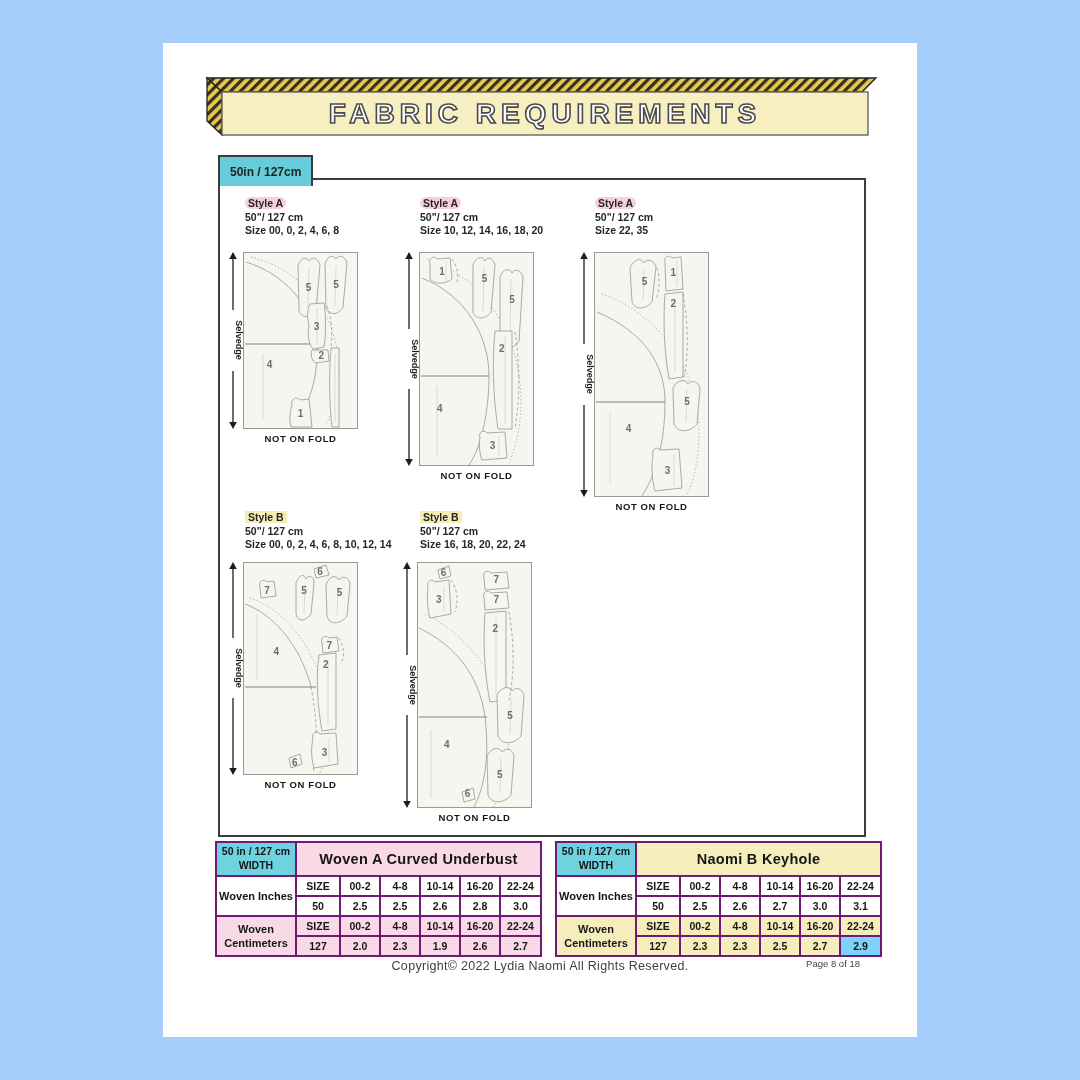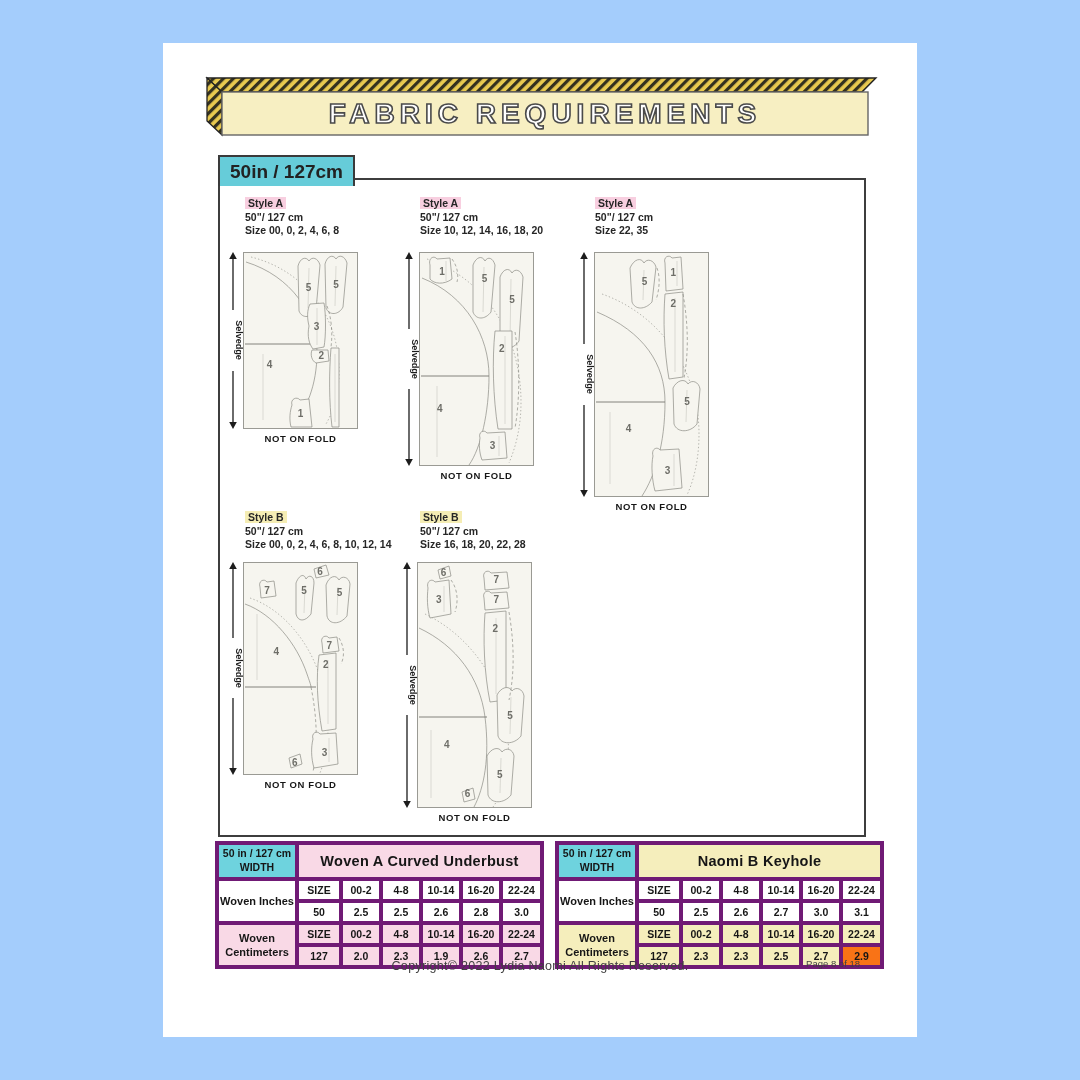--- a/index.html
+++ b/index.html
@@ -18,28 +18,28 @@
     display:flex;align-items:center;justify-content:center;
     font-size:28px;font-weight:700;letter-spacing:5px;
     color:#ffffff;-webkit-text-stroke:1.6px #4a4a4a;
   }
 
   
   #content-box{left:218px;top:178px;width:644px;height:655px;border:2px solid #3d3d3d;background:#fff;}
   #width-badge{
     left:218px;top:155px;height:29px;padding:0 10px;
     background:#66ccd9;border:2px solid #3a3a3a;border-bottom:none;
-    display:flex;align-items:center;font-size:19px;font-weight:700;color:#222;
+    display:flex;align-items:center;font-size:12px;font-weight:700;color:#222;
   }
 
   
   .diagram{position:absolute;}
   .dlabel{position:absolute;font-size:10.5px;line-height:13.5px;font-weight:700;color:#262626;white-space:nowrap;}
   .hl{padding:0 3px;}
-  .hl-a{background:#f8cfe0;}
+  .hl-a{background:#f8cfe0;border-radius:6px;}
   .hl-b{background:#f5edb4;}
   .fabric{position:absolute;}
   .fabric svg{display:block;}
   .pieces{position:absolute;left:0;top:0;width:100%;height:100%;}
   .piece-num{
     position:absolute;transform:translate(-50%,-50%);
     font-size:10px;font-weight:600;color:#6e6e68;
   }
   .fold{position:absolute;text-align:center;font-size:9.5px;font-weight:700;letter-spacing:.6px;color:#161616;}
   .selvedge{position:absolute;overflow:visible;}
@@ -52,21 +52,21 @@
   .scene .pc{fill:#f6f5ef;}
   .scene .dt{stroke-dasharray:1.4 2.2;stroke:#9a9a92;}
   .scene .dd{stroke-dasharray:3 2.4;}
   .scene .gl{stroke:#bcbcb4;stroke-width:.5;}
   .scene .fl{stroke:#77776f;stroke-width:.9;}
 
   
   .ftable-wrap{position:absolute;}
   table.ftable{border-collapse:collapse;table-layout:fixed;width:325px;background:#fff;}
   table.ftable th,table.ftable td{
-    border:4px solid #701a75;text-align:center;vertical-align:middle;
+    border:2px solid #701a75;text-align:center;vertical-align:middle;
     font-weight:700;color:#161616;padding:0;
   }
   table.ftable .wcell{background:#6ed3de;font-size:10.5px;line-height:1.3;height:32px;}
   table.ftable .tcell{font-size:14.5px;letter-spacing:.3px;}
   table.ftable .gcell{font-size:11px;line-height:1.3;background:#fff;}
   table.ftable td{font-size:10.5px;height:18px;}
 
   
   #copyright{left:300px;top:959px;width:480px;text-align:center;font-size:12.5px;color:#3f3f3f;letter-spacing:.3px;}
   #page-num{left:760px;top:958px;width:100px;text-align:right;font-size:9.5px;color:#3f3f3f;}
@@ -273,21 +273,21 @@
         <span class="piece-num" style="left: 45%; top: 94%;">6</span>
       </div>
   </div>
   <div class="fold" style="left:16px;top:269px;width:115px;">NOT ON FOLD</div>
 </div>
 
 <div class="diagram" style="left:401px;top:510px;width:150px;height:320px;">
   <div class="dlabel" style="left:19px;top:1px;">
     <div><span class="hl hl-b">Style B</span></div>
     <div>50"/ 127 cm</div>
-    <div>Size 16, 18, 20, 22, 28</div>
+    <div>Size 16, 18, 20, 22, 24</div>
   </div>
   <svg class="selvedge" style="left:0;top:52px;" width="12" height="246" viewBox="0 0 12 246">
     <path class="ah" d="M6,0 L2.2,7 L9.8,7 Z"></path>
       <path class="ah" d="M6,246 L2.2,239 L9.8,239 Z"></path>
     <line class="st" x1="6" y1="6" x2="6" y2="93"></line>
       <line class="st" x1="6" y1="153" x2="6" y2="240"></line>
     <text transform="translate(9 123) rotate(90)" text-anchor="middle">Selvedge</text>
   </svg>
   <div class="fabric" style="left:16px;top:52px;width:115px;height:246px;">
     <svg class="scene" width="115" height="246" viewBox="0 0 115 246">
@@ -426,20 +426,20 @@
           <td style="background: rgb(245, 238, 188);">10-14</td>
           <td style="background: rgb(245, 238, 188);">16-20</td>
           <td style="background: rgb(245, 238, 188);">22-24</td>
         </tr>
         <tr>
           <td style="background: rgb(245, 238, 188);">127</td>
           <td style="background: rgb(245, 238, 188);">2.3</td>
           <td style="background: rgb(245, 238, 188);">2.3</td>
           <td style="background: rgb(245, 238, 188);">2.5</td>
           <td style="background: rgb(245, 238, 188);">2.7</td>
-          <td style="background: #f97316;">2.9</td>
+          <td style="background: #7dd3fc;">2.9</td>
         </tr>
       </tbody>
     </table>
   </div>
 
 <div class="abs" id="copyright">Copyright© 2022  Lydia Naomi  All Rights Reserved.</div>
 <div class="abs" id="page-num">Page 8 of 18</div>
 
 </body></html>

